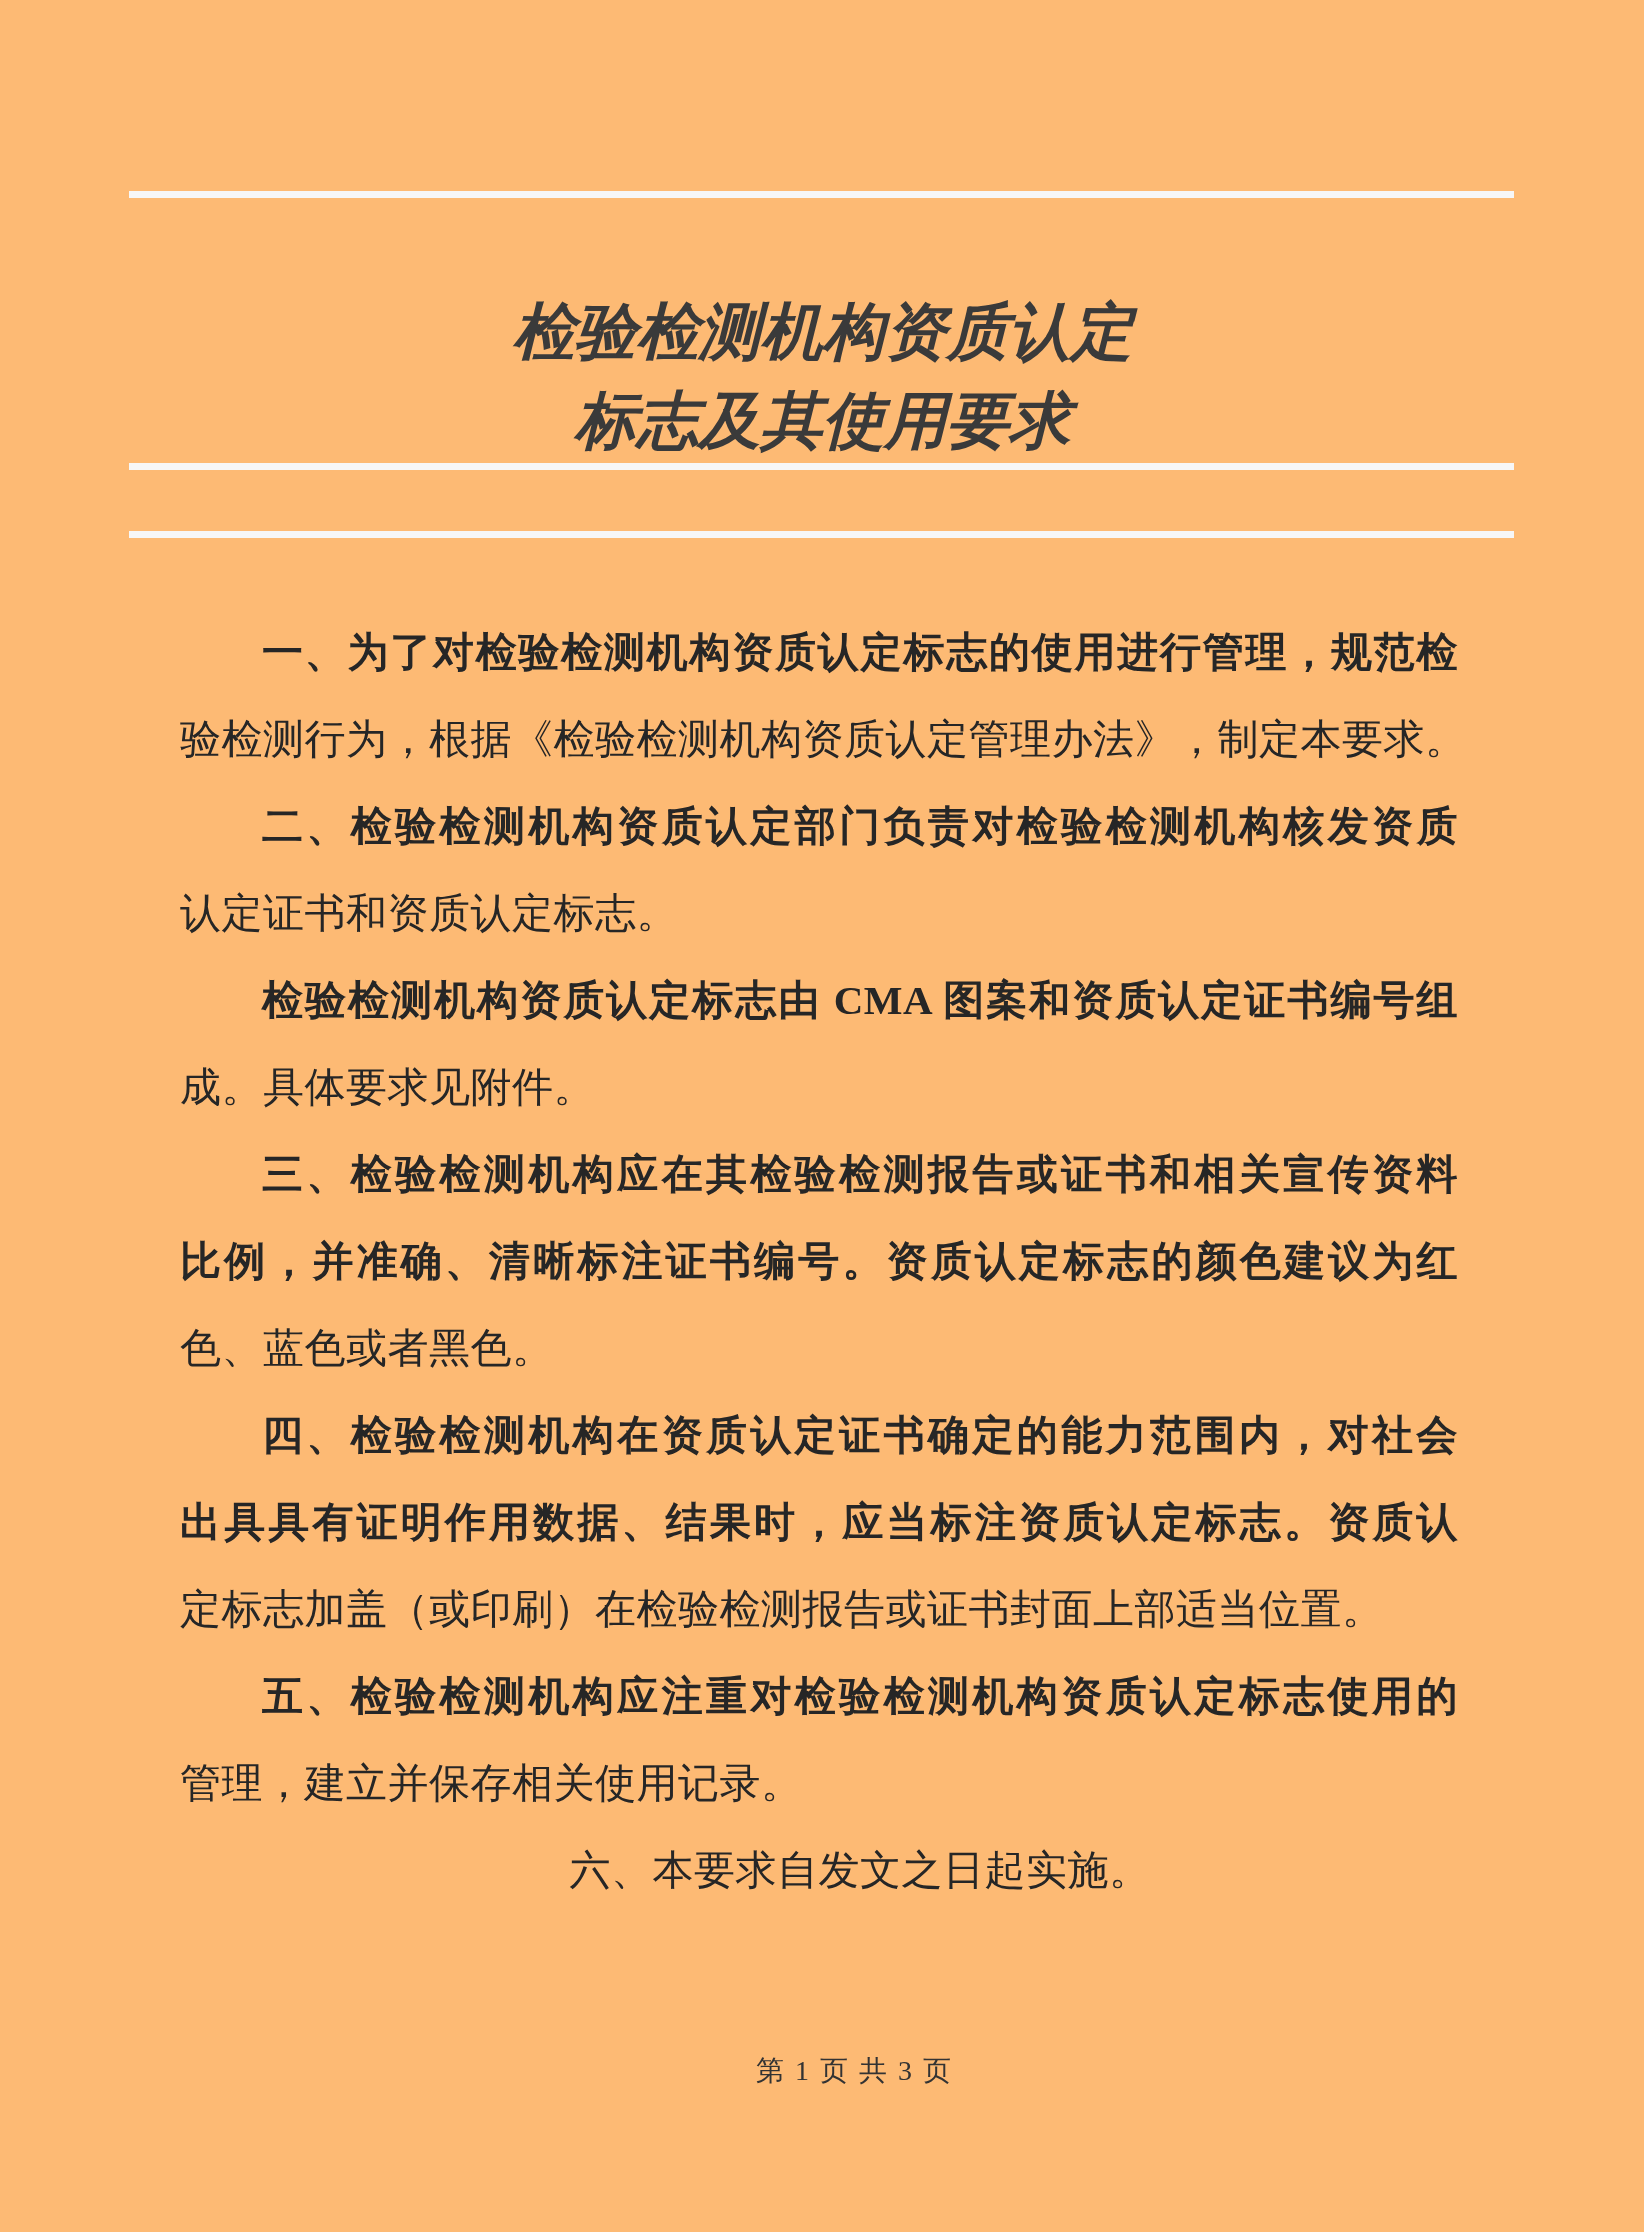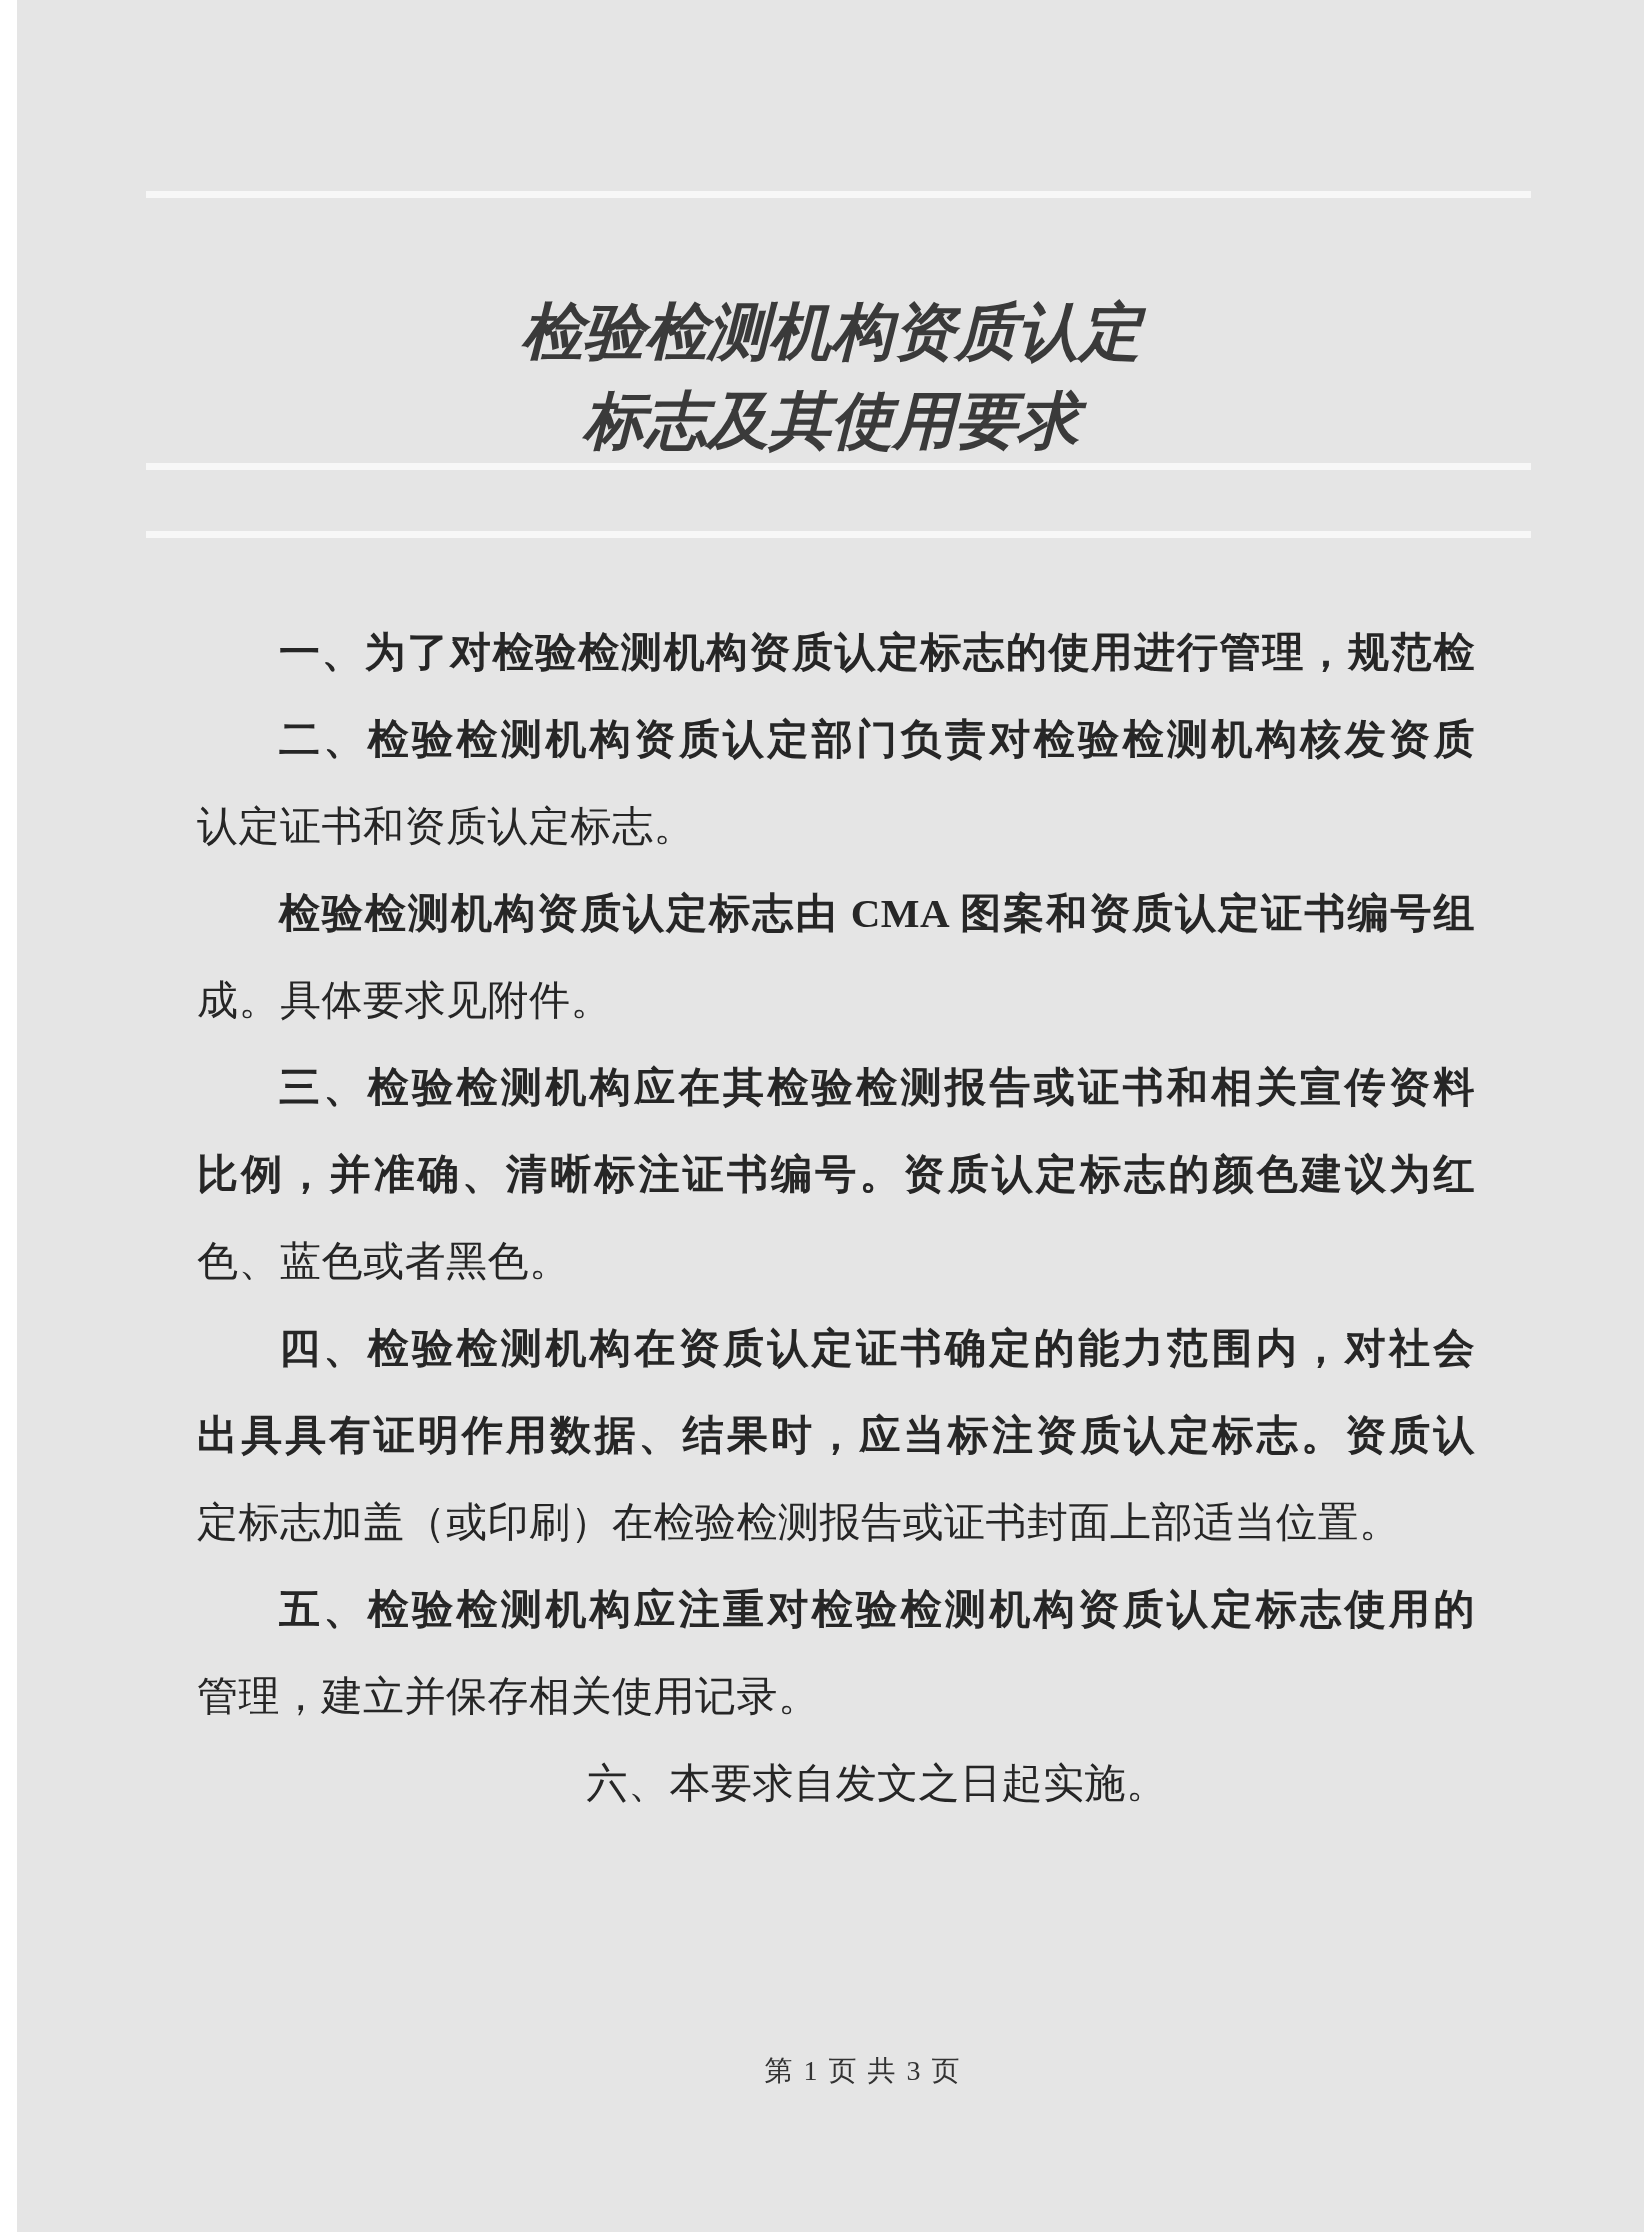--- a/index.html
+++ b/index.html
@@ -11,22 +11,21 @@
     width: 1645px;
     height: 2233px;
     position: relative;
     font-family: "Liberation Serif", "DejaVu Serif", serif;
     color: #262626;
     overflow: hidden;
   }
   .page {
     position: absolute;
     inset: 0;
-    background: #e5e5e5;
-    margin-left: 17px;
+    background: #fdba74;
   }
   
   .band {
     position: absolute;
     left: 129px;
     width: 1385px;
     height: 7px;
     background: #f7f7f7;
   }
   .band1 { top: 191px; }
@@ -98,20 +97,21 @@
   <div class="band band2"></div>
   <div class="band band3"></div>
 
   <h1 class="title">
     <div>检验检测机构资质认定</div>
     <div>标志及其使用要求</div>
   </h1>
 
   <div class="doc-body">
     <div class="line ind j">一、为了对检验检测机构资质认定标志的使用进行管理，规范检</div>
+    <div class="line">验检测行为，根据《检验检测机构资质认定管理办法》，制定本要求。</div>
     <div class="line ind j">二、检验检测机构资质认定部门负责对检验检测机构核发资质</div>
     <div class="line">认定证书和资质认定标志。</div>
     <div class="line ind j">检验检测机构资质认定标志由 CMA 图案和资质认定证书编号组</div>
     <div class="line">成。具体要求见附件。</div>
     <div class="line ind j">三、检验检测机构应在其检验检测报告或证书和相关宣传资料</div>
     <div class="line j">比例，并准确、清晰标注证书编号。资质认定标志的颜色建议为红</div>
     <div class="line">色、蓝色或者黑色。</div>
     <div class="line ind j">四、检验检测机构在资质认定证书确定的能力范围内，对社会</div>
     <div class="line j">出具具有证明作用数据、结果时，应当标注资质认定标志。资质认</div>
     <div class="line">定标志加盖（或印刷）在检验检测报告或证书封面上部适当位置。</div>

